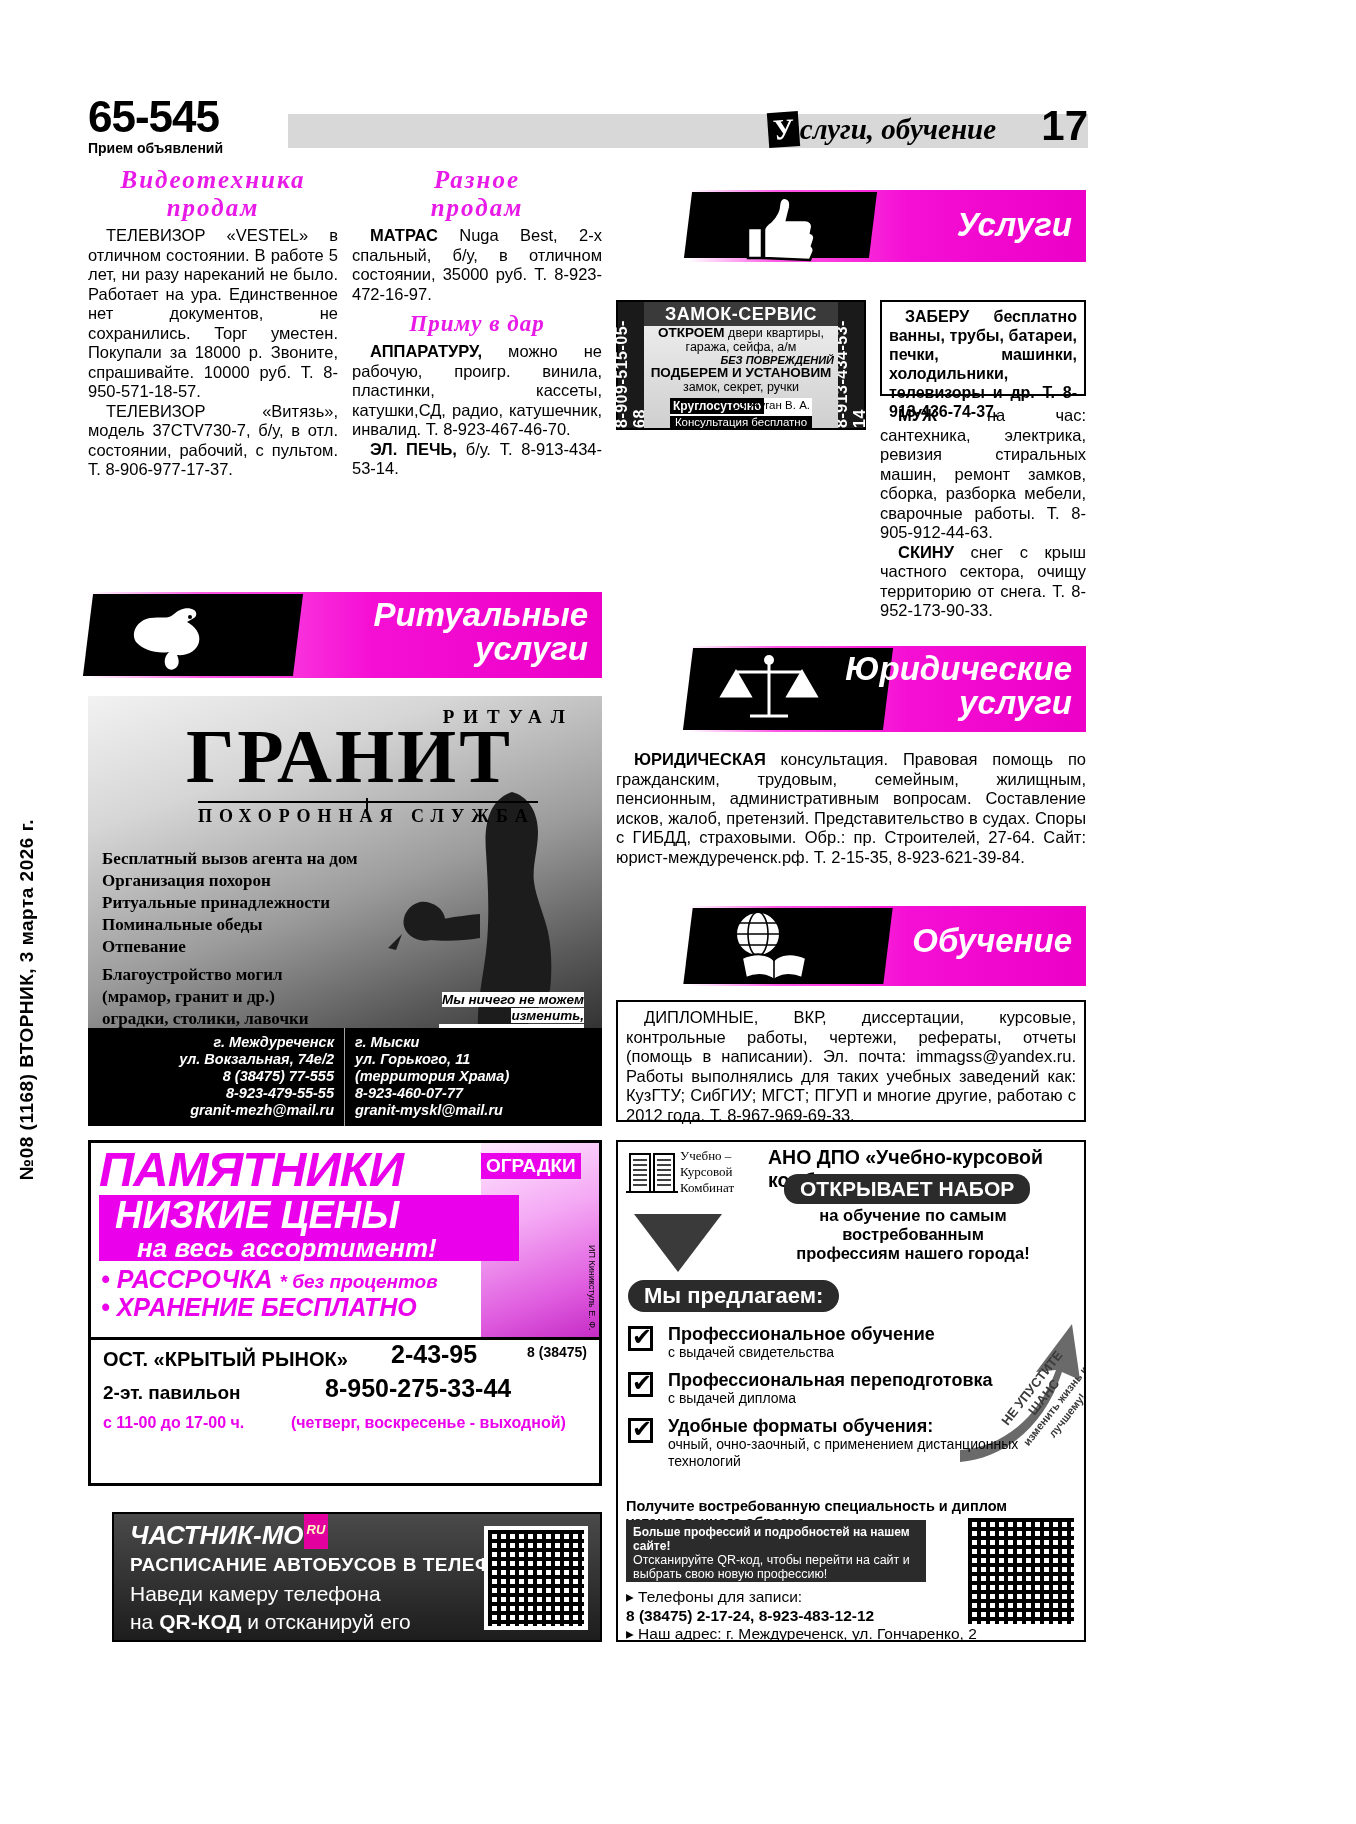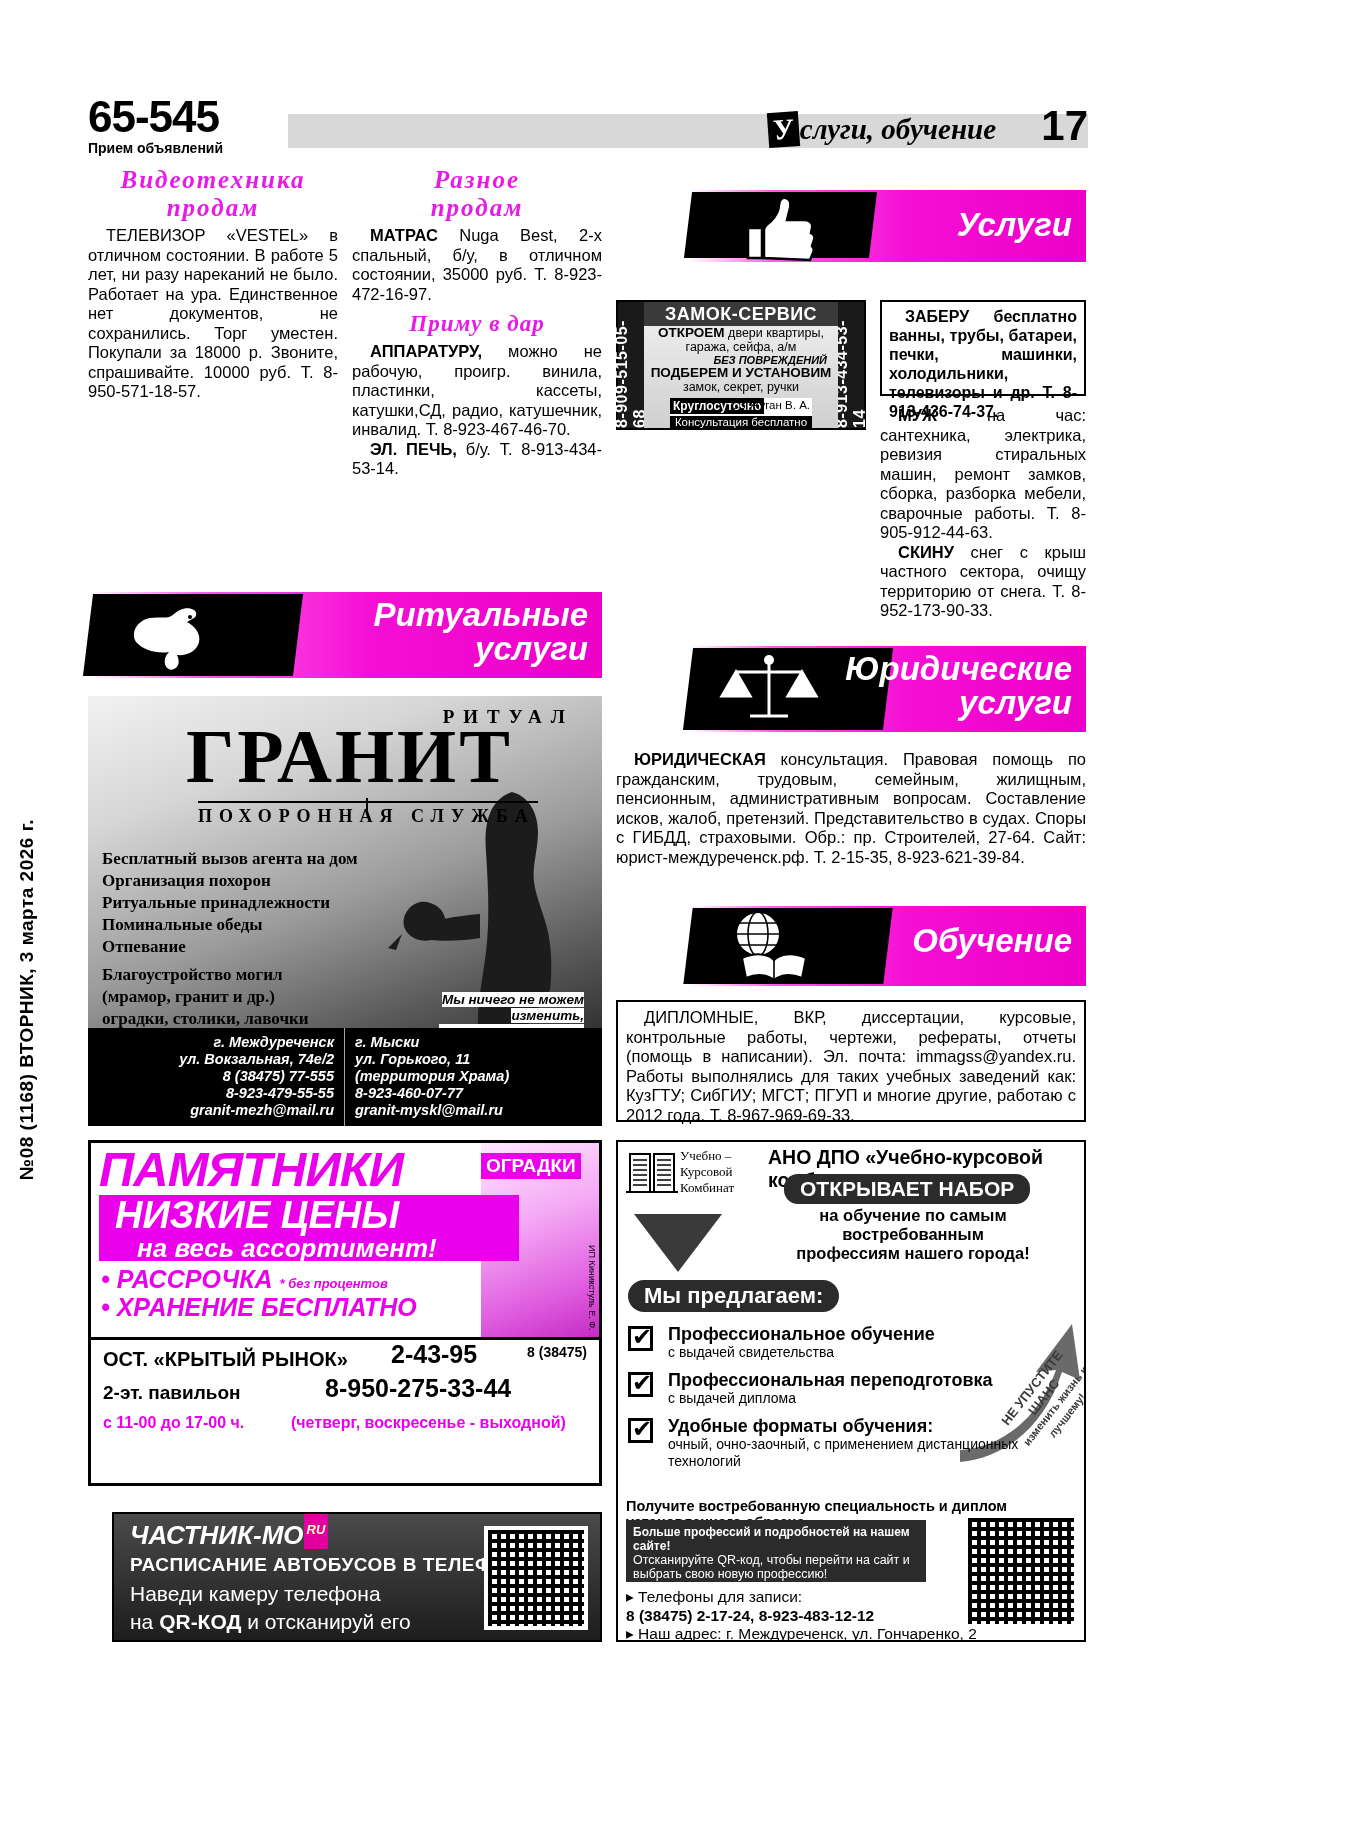--- a/index.html
+++ b/index.html
@@ -49,21 +49,21 @@
   .zamok .vphone{position:absolute;top:0;bottom:0;width:26px;background:#1a1a1a;color:#fff;font-weight:bold;font-size:16px;
      writing-mode:vertical-rl;transform:rotate(180deg);display:flex;align-items:center;justify-content:center;letter-spacing:.5px;}
   .zamok .vleft{left:0;}
   .zamok .vright{right:0;}
   .zamok .inner{position:absolute;left:26px;right:26px;top:0;bottom:0;
      background:linear-gradient(180deg,#f2f2f2,#cfcfcf);}
   .zamok .t1{background:#3a3a3a;color:#fff;font-weight:bold;font-size:18px;text-align:center;letter-spacing:.5px;padding:2px 0 1px;}
   .zamok .l{text-align:center;font-size:12.5px;line-height:14px;}
   .zamok .l b{font-size:13.5px;}
   .zamok .bold{font-weight:bold;font-size:13.5px;}
-  .zamok .ital{font-style:italic;font-weight:bold;font-size:11px;text-align:right;padding-right:11px;}
+  .zamok .ital{font-style:italic;font-weight:bold;font-size:11px;text-align:right;padding-right:4px;}
   .zamok .foot{position:absolute;left:26px;right:26px;bottom:0;height:30px;background:#fff;}
   .zamok .kr{position:absolute;left:0;top:0;background:#000;color:#fff;font-weight:bold;font-size:12px;padding:1px 3px;}
   .zamok .sz{position:absolute;right:2px;top:1px;font-size:11.5px;}
   .zamok .kb{position:absolute;left:0;right:0;bottom:0;background:#000;color:#fff;font-size:11.5px;text-align:center;}
 
   
   .zaberu{left:880px;top:300px;width:206px;height:96px;padding:5px 7px;font-weight:bold;font-size:16px;
      line-height:19px;text-align:justify;}
   .zaberu .f{text-indent:16px;}
 
@@ -91,21 +91,21 @@
   .granit .cR{width:50%;padding:6px 0 12px 10px;box-sizing:border-box;}
 
   
   .pam{position:absolute;left:88px;top:1140px;width:514px;height:200px;border:3px solid #000;box-sizing:border-box;background:#fff;overflow:hidden;}
   .pam .t1{position:absolute;left:8px;top:2px;color:#ea00ea;font-weight:bold;font-style:italic;font-size:49px;line-height:49px;letter-spacing:-1px;}
   .pam .ogr{position:absolute;left:390px;top:10px;background:#ea00ea;color:#fff;font-weight:bold;font-size:19px;padding:2px 5px;}
   .pam .band{position:absolute;left:8px;top:52px;width:420px;height:66px;background:#ea00ea;}
   .pam .band .a{position:absolute;left:16px;top:0px;color:#fff;font-weight:bold;font-style:italic;font-size:38px;line-height:40px;}
   .pam .band .b{position:absolute;left:38px;top:38px;color:#fff;font-weight:bold;font-style:italic;font-size:26px;}
   .pam .li{position:absolute;left:10px;color:#ea00ea;font-weight:bold;font-style:italic;font-size:25px;}
-  .pam .li .note{font-size:13px;}
+  .pam .li .note{font-size:19px;}
   .pam .r1{top:122px;} .pam .r2{top:150px;}
   .pam .angel{position:absolute;right:0;top:0;width:118px;height:194px;
      background:linear-gradient(160deg,#ffe8ff,#f4a8f4 40%,#e05fe0 75%,#c52bc5);}
   .pam .angelsig{position:absolute;right:2px;bottom:6px;writing-mode:vertical-rl;font-size:9px;}
 
   .pam2{position:absolute;left:88px;top:1340px;width:514px;height:146px;border:3px solid #000;border-top:none;box-sizing:border-box;background:#fff;}
 
   
   .busad{position:absolute;left:112px;top:1512px;width:490px;height:130px;border:2px solid #000;box-sizing:border-box;
      background:linear-gradient(180deg,#4a4a4a,#1d1d1d);color:#fff;overflow:hidden;}
@@ -166,20 +166,21 @@
     <div class="mh-sec"><span class="drop">У</span><span>слуги, обучение</span></div>
     <div class="mh-page">17</div>
   </div>
 
   <div class="col col1">
     <div class="cat">
       <span>Видеотехника</span><br>
       <span>продам</span>
     </div>
     <p class="ad">ТЕЛЕВИЗОР «VESTEL» в отличном состоянии. В работе 5 лет, ни разу нареканий не было. Работает на ура. Единственное нет документов, не сохранились. Торг уместен. Покупали за 18000 р. Звоните, спрашивайте. 10000 руб. Т. 8-950-571-18-57.</p>
+    <p class="ad">ТЕЛЕВИЗОР «Витязь», модель 37CTV730-7, б/у, в отл. состоянии, рабочий, с пультом. Т. 8-906-977-17-37.</p>
   </div>
 
   <div class="col col2">
     <div class="cat">
       <span>Разное</span><br>
       <span>продам</span>
     </div>
     <p class="ad"><b>МАТРАС</b><span> Nuga Best, 2-х спальный, б/у, в отличном состоянии, 35000 руб. Т. 8-923-472-16-97.</span></p>
     <div class="cat small">Приму в дар</div>
     <p class="ad"><b>АППАРАТУРУ,</b><span> можно не рабочую, проигр. винила, пластинки, кассеты, катушки,СД, радио, катушечник, инвалид. Т. 8-923-467-46-70.</span></p>

